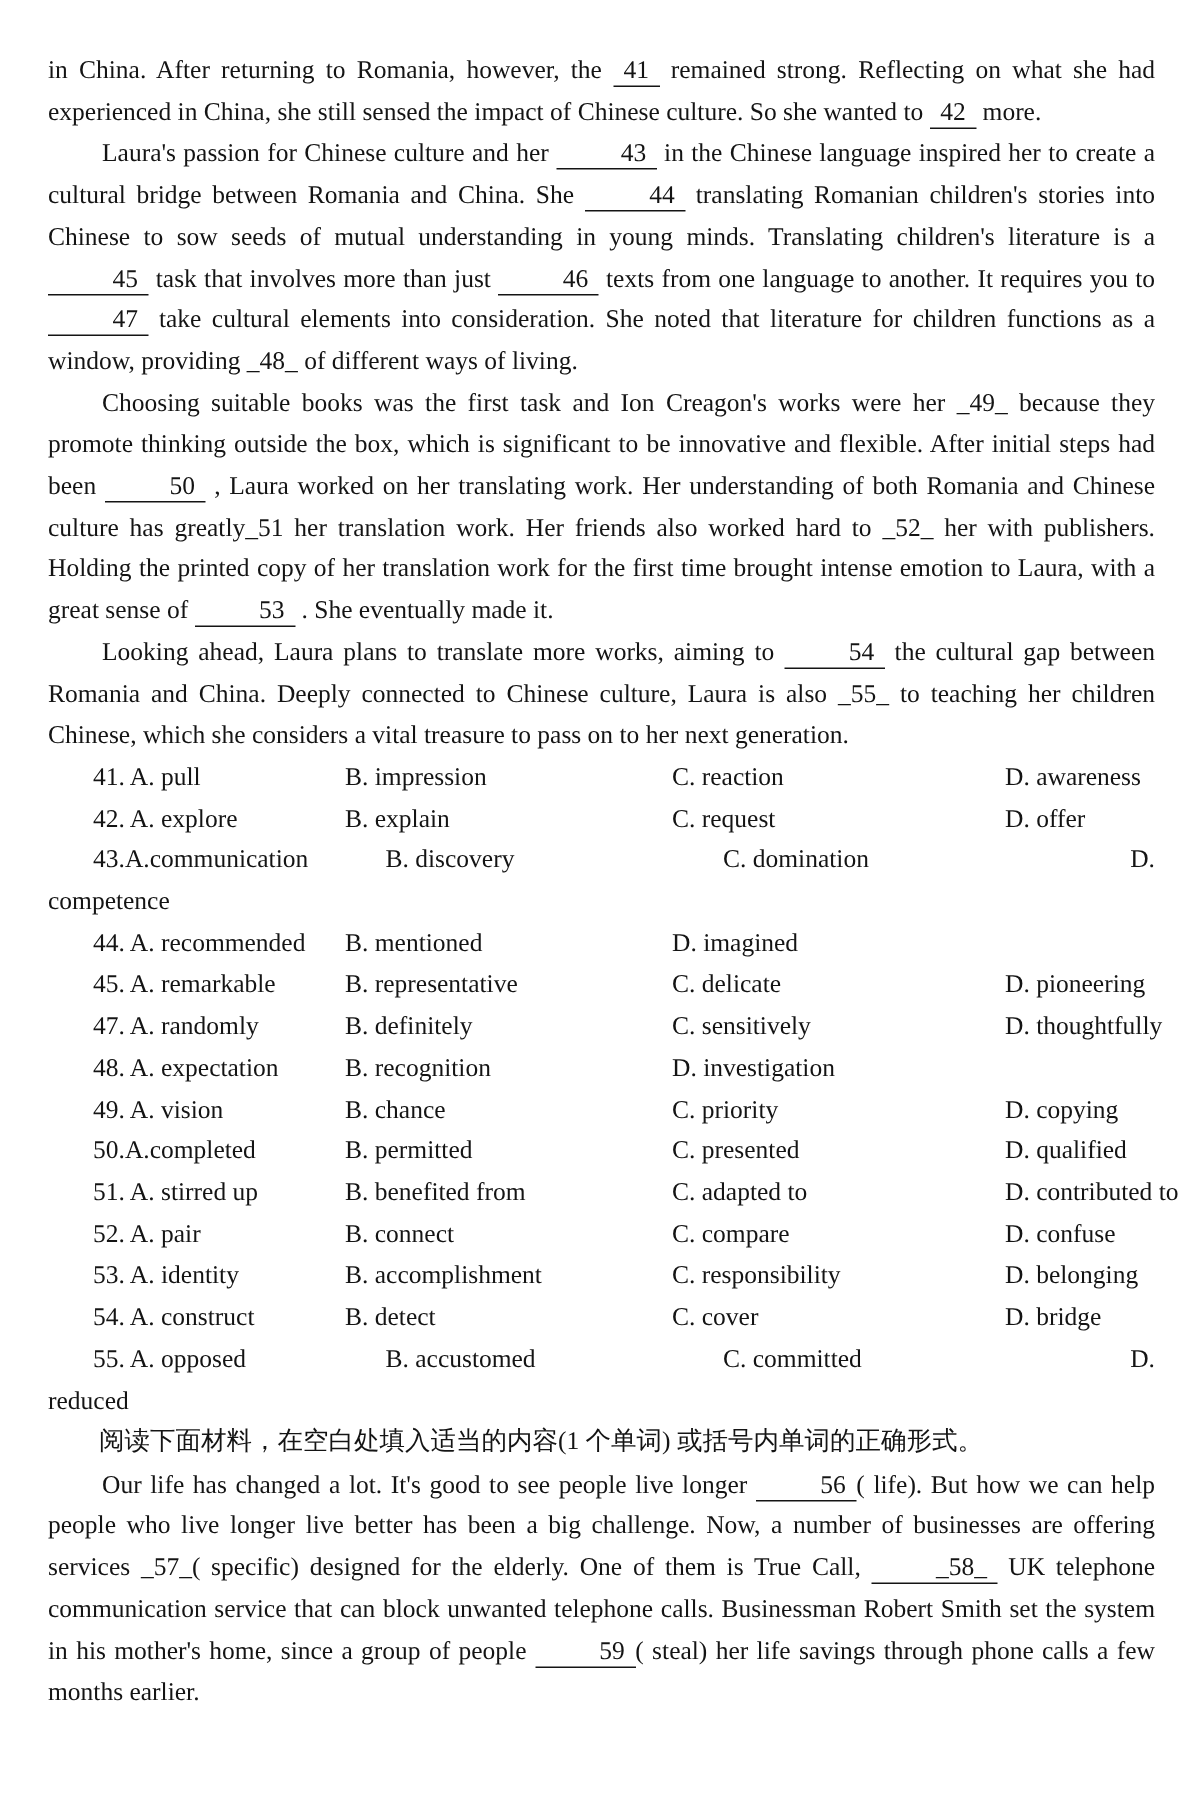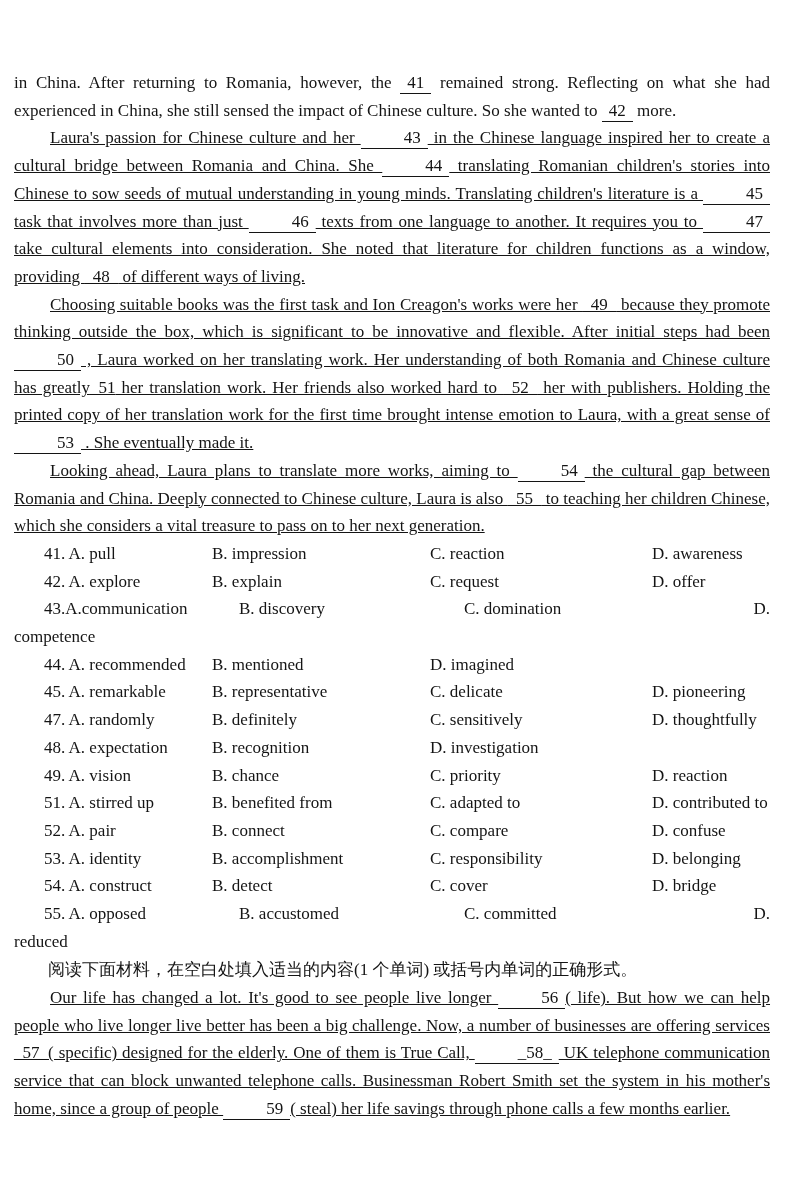--- a/index.html
+++ b/index.html
@@ -9,31 +9,29 @@
   }
   body {
     width: 800px;
     height: 1197px;
     overflow: hidden;
     color: #141414;
     font-family: "Liberation Serif", "DejaVu Serif", serif;
     font-size: 17px;
   }
   .page {
-    padding: 33px 30px 0 14px;
-    margin-top: 36px;
+    padding: 33px 30px 0 32px;
   }
   .para {
     margin: 0;
     text-align: justify;
     line-height: 27.7px;
   }
   .para.indent {
     text-indent: 36px;
-    text-decoration: underline;
   }
   .blank-u {
     display: inline-block;
     border-bottom: 1.3px solid #141414;
     padding: 0 7px;
     line-height: 21px;
     white-space: pre;
   }
   .blank-s {
     white-space: pre;
@@ -119,23 +117,29 @@
     <div class="q-row">
       <span class="c1">48. A. expectation</span>
       <span class="c2">B. recognition</span>
       <span class="c4">D. investigation</span>
     </div>
 
     <div class="q-row">
       <span class="c1">49. A. vision</span>
       <span class="c2">B. chance</span>
       <span class="c3">C. priority</span>
-      <span class="c4">D. reaction</span>
+      <span class="c4">D. copying</span>
     </div>
 
+    <div class="q-row">
+      <span class="c1">50.A.completed</span>
+      <span class="c2">B. permitted</span>
+      <span class="c3">C. presented</span>
+      <span class="c4">D. qualified</span>
+    </div>
 
     <div class="q-row">
       <span class="c1">51. A. stirred up</span>
       <span class="c2">B. benefited from</span>
       <span class="c3">C. adapted to</span>
       <span class="c4">D. contributed to</span>
     </div>
 
     <div class="q-row">
       <span class="c1">52. A. pair</span>

